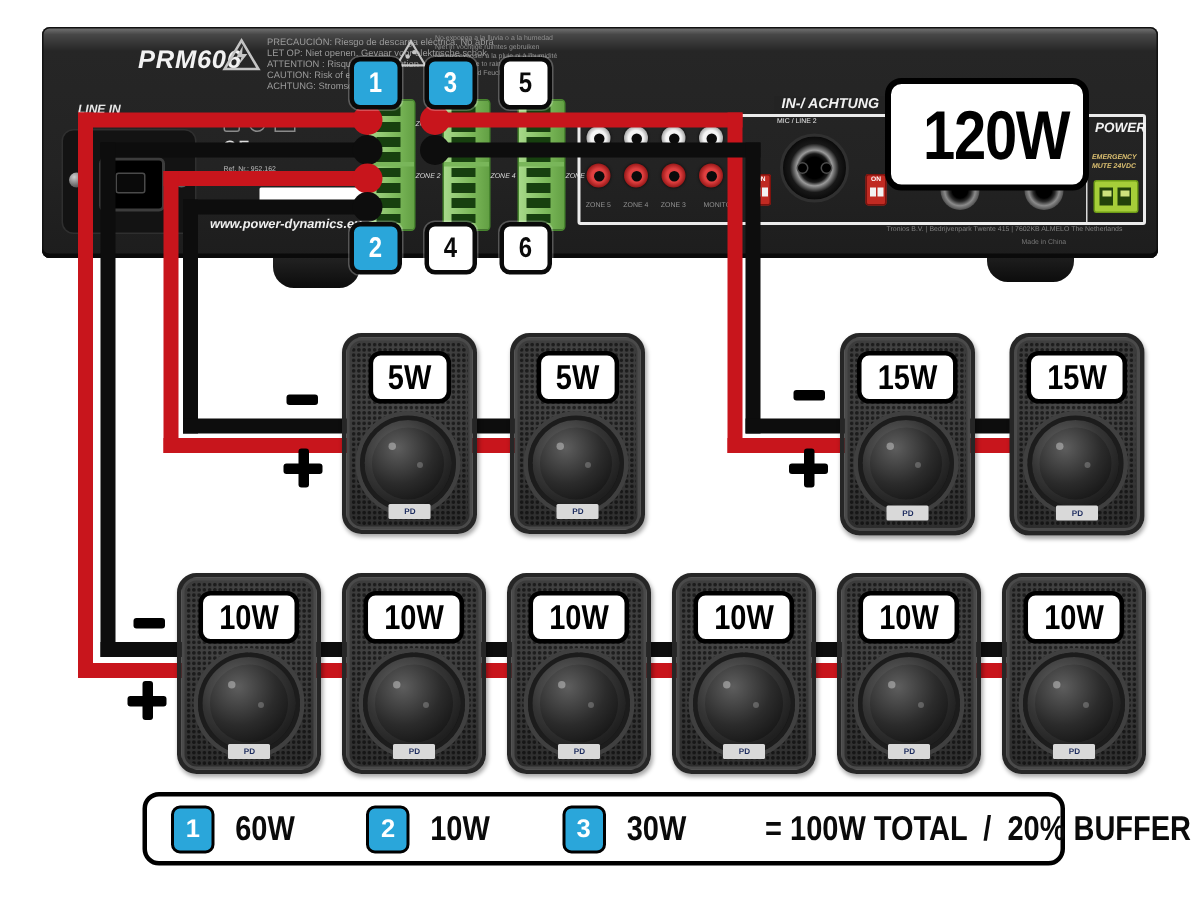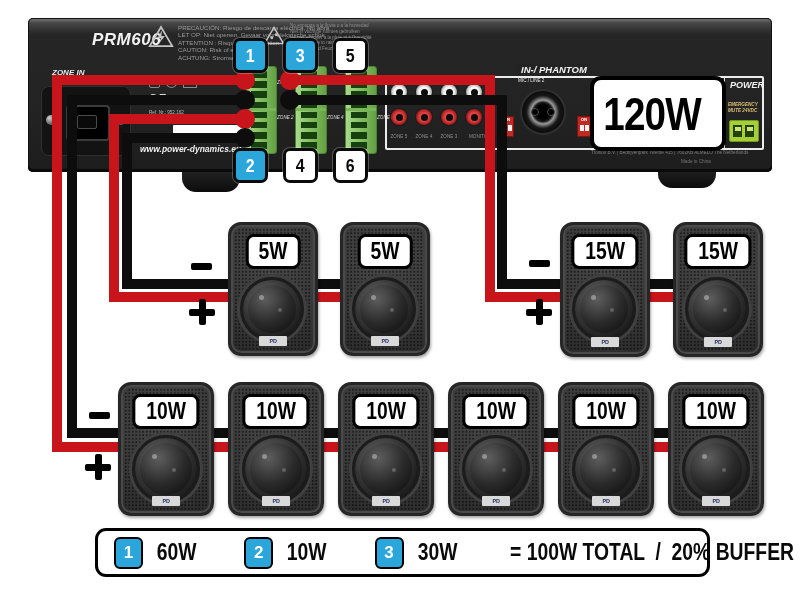--- a/index.html
+++ b/index.html
@@ -91,22 +91,22 @@
   .woofer::before{content:"";position:absolute;left:28%;top:26%;width:5px;height:5px;border-radius:50%;background:rgba(255,255,255,.35);}
   .woofer::after{content:"";position:absolute;left:60%;top:48%;width:4px;height:4px;border-radius:50%;background:rgba(255,255,255,.22);}
   .spbadge{position:absolute;top:9px;left:50%;transform:translateX(-50%);background:#fff;border:3px solid #000;
     border-radius:8px;padding:1px 7px;font-weight:bold;font-size:23px;line-height:27px;white-space:nowrap;}
   .splogo{position:absolute;bottom:7px;left:50%;transform:translateX(-50%);width:28px;height:10px;background:#d9d9d9;
     border-radius:1px;display:flex;align-items:center;justify-content:center;overflow:hidden;}
   .splogo span{font-size:9px;font-weight:bold;color:#1c2b5e;transform:scale(.6);}
 
   
   .bigbadge{position:absolute;left:590px;top:52px;width:128px;height:67px;background:#fff;border:4px solid #000;
-    border-radius:11px;z-index:50;display:flex;align-items:center;justify-content:flex-start;
-    font-size:46px;font-weight:bold;color:#000;letter-spacing:-1px;margin-top:24px;}
+    border-radius:11px;z-index:50;display:flex;align-items:center;justify-content:flex-end;
+    font-size:46px;font-weight:bold;color:#000;letter-spacing:-1px;}
   .legend{position:absolute;left:95px;top:528px;width:615px;height:49px;background:#fff;border:3.5px solid #000;
     border-radius:11px;z-index:40;display:flex;align-items:center;padding-left:16px;box-sizing:border-box;}
   .lbadge{width:25px;height:28px;border:2.5px solid #000;border-radius:6px;background:#2aa6da;color:#fff;
     display:flex;align-items:center;justify-content:center;font-size:17px;font-weight:bold;flex:none;}
   .ltext{font-size:23px;font-weight:bold;color:#0a0a0a;}
 </style>
 </head>
 <body>
 
 <div id="stage">
@@ -140,21 +140,21 @@
     <div class="abs" style="left:262px;top:5px;">
       <div class="micro2">
           <div>No exponga a la lluvia o a la humedad</div>
           <div>Niet in vochtige ruimtes gebruiken</div>
           <div>Ne pas exposer à la pluie ni à l'humidité</div>
           <div>Do not expose to rain or moisture</div>
           <div>Vor Regen und Feuchtigkeit schützen</div>
         </div>
     </div>
 
-    <div class="abs wht" style="left:24px;top:50px;font-size:8px;font-weight:bold;font-style:italic;">ZONE IN</div>
+    <div class="abs wht" style="left:24px;top:50px;font-size:8px;font-weight:bold;font-style:italic;">LINE IN</div>
     <div class="abs" style="left:24px;top:60px;">
         <div class="micro2">230-240VAC, 50Hz, 2A</div>
       </div>
     <div class="inlet" style="left:13px;top:68px;width:88px;height:68px;">
       <div class="screw" style="left:4px;top:28px;"></div>
       <div class="screw" style="left:74px;top:28px;"></div>
       <div class="socket"></div>
     </div>
 
     <div class="abs" style="left:121px;top:60px;width:60px;height:10px;display:flex;gap:6px;">
@@ -184,21 +184,21 @@
     <div class="abs" style="left:299px;top:97px;">
         <div class="micro2 zlabel">ZONE 4</div>
       </div>
     <div class="abs" style="left:349px;top:62px;">
         <div class="micro2 zlabel">ZONE 5</div>
       </div>
     <div class="abs" style="left:349px;top:97px;">
         <div class="micro2 zlabel">ZONE 6</div>
       </div>
 
-    <div class="iotitle" style="left:488px;top:46px;">IN-/ PHANTOM</div>
+    <div class="iotitle" style="left:488px;top:46px;">IN-/ ACHTUNG</div>
     <div class="iobox" style="left:357px;top:58px;width:375px;height:70px;">
 
       <div class="rca w" style="left:4px;top:6px;"></div>
       <div class="rca r" style="left:4px;top:31px;"></div>
       <div class="abs" style="left:-8px;top:52px;width:40px;text-align:center;"><div class="micro2" style="transform-origin:center top;display:inline-block;">ZONE 5</div></div>
       <div class="rca w" style="left:29px;top:6px;"></div>
       <div class="rca r" style="left:29px;top:31px;"></div>
       <div class="abs" style="left:17px;top:52px;width:40px;text-align:center;"><div class="micro2" style="transform-origin:center top;display:inline-block;">ZONE 4</div></div>
       <div class="rca w" style="left:54px;top:6px;"></div>
       <div class="rca r" style="left:54px;top:31px;"></div>

